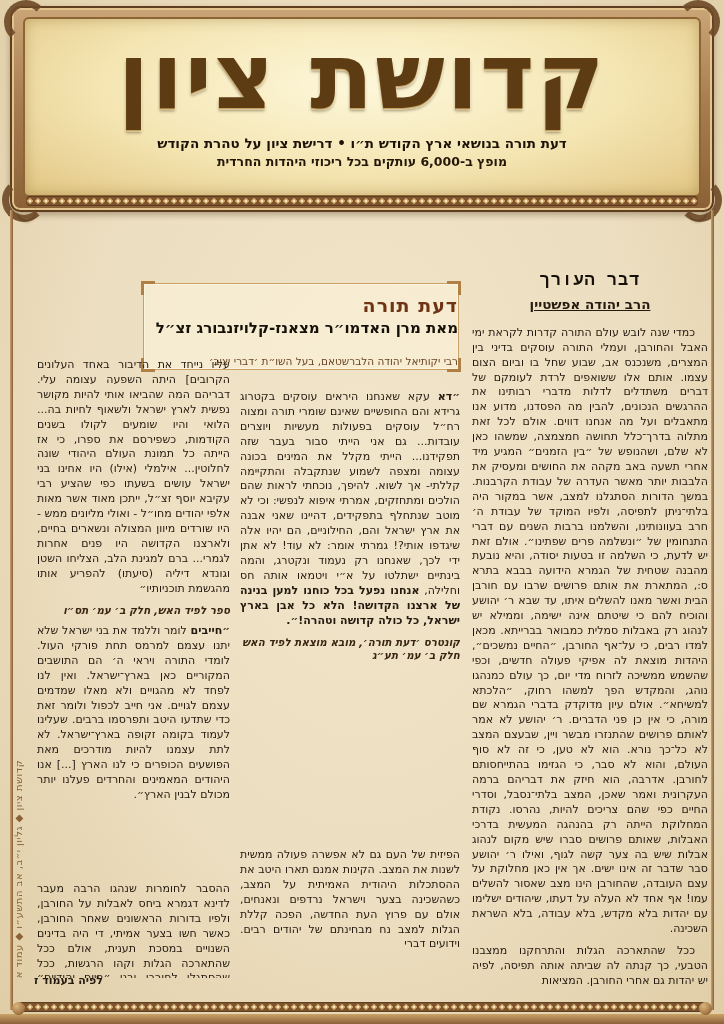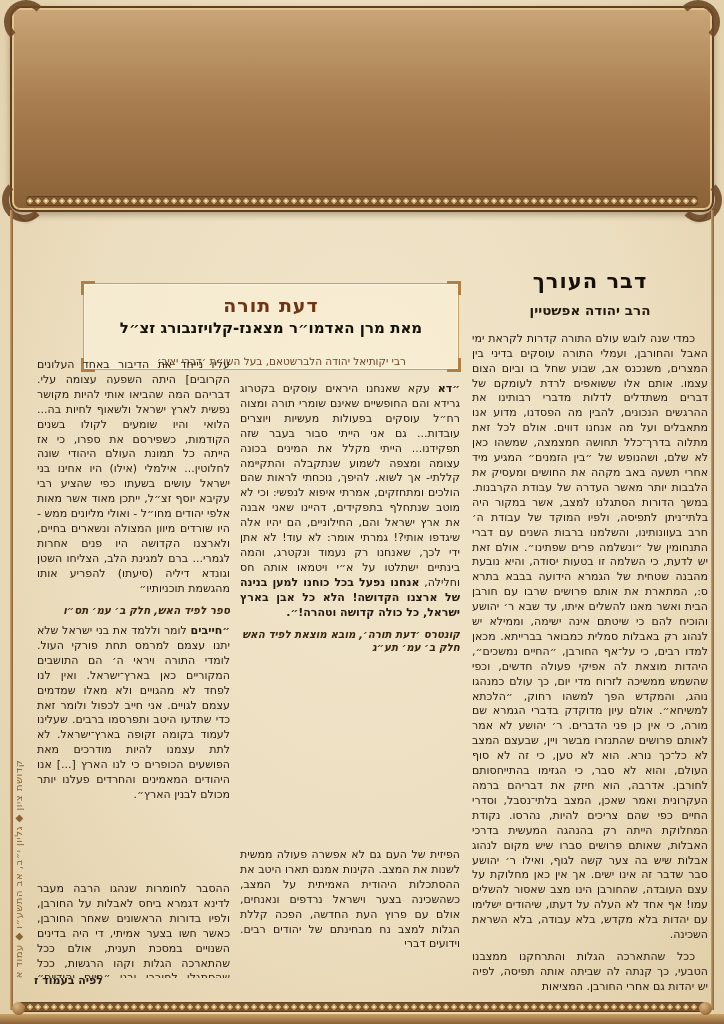--- a/index.html
+++ b/index.html
@@ -41,35 +41,35 @@
   
   .body{position:absolute;left:12px;right:12px;top:222px;bottom:16px;}
   .col{position:absolute;font-size:11px;line-height:14.9px;text-align:justify;overflow:hidden;}
   .col p{margin:0 0 7px 0;}
   .lead{font-weight:bold;}
   .boldtail{font-weight:bold;}
   .cite{font-style:italic;font-weight:bold;font-size:10.4px;line-height:13.5px;
         color:#3a2512;margin:2px 10px 9px 0;text-align:right;}
   .col-editor{right:4px;top:10px;width:236px;height:768px;}
   .editor-head{text-align:center;margin:42px 0 14px 0;}
-  .editor-title{font-size:21px;font-weight:bold;color:#17100a;letter-spacing:1px;}
-  .editor-author{font-size:13.5px;font-weight:bold;color:#241a10;margin-top:14px;}
+  .editor-title{font-size:17px;font-weight:bold;color:#17100a;letter-spacing:1px;font-family:Liberation Mono, monospace;}
+  .editor-author{font-size:13.5px;font-weight:bold;color:#241a10;margin-top:8px;text-decoration:underline;}
   .indent{text-indent:13px;}
-  .daas-box{position:absolute;right:253px;top:61px;width:376px;height:87px;box-sizing:border-box;
-            border:1px solid #c9a166;background:rgba(252,244,219,.6);text-align:center;
+  .daas-box{position:absolute;right:253px;top:61px;width:316px;height:87px;box-sizing:border-box;
+            border:1px solid #c9a166;background:rgba(252,244,219,.6);
             box-shadow:inset 0 0 0 1px rgba(255,250,230,.6);padding-top:10px;}
   .bx{position:absolute;width:11px;height:11px;}
   .bx.tl{left:-3px;top:-3px;border-top:3px solid #b07f43;border-left:3px solid #b07f43;}
   .bx.tr{right:-3px;top:-3px;border-top:3px solid #b07f43;border-right:3px solid #b07f43;}
   .bx.bl{left:-3px;bottom:-3px;border-bottom:3px solid #b07f43;border-left:3px solid #b07f43;}
   .bx.br{right:-3px;bottom:-3px;border-bottom:3px solid #b07f43;border-right:3px solid #b07f43;}
   .daas-title{display:block;font-size:19px;font-weight:bold;color:#6e3414;letter-spacing:1px;}
   .daas-sub{display:block;font-size:15px;font-weight:bold;color:#151008;margin-top:3px;}
   .daas-sub2{display:block;font-size:10.5px;color:#6b4424;margin-top:18px;padding-left:21px;}
-  .col-daas{right:252px;top:160px;width:220px;height:494px;}
+  .col-daas{right:252px;top:168px;width:220px;height:494px;}
   .col-cont{right:482px;top:136px;width:193px;height:502px;}
   .bottom-daas{right:252px;top:626px;width:220px;height:124px;}
   .bottom-cont{right:482px;top:660px;width:193px;height:96px;}
   .continued{position:absolute;left:22px;top:752px;font-size:11px;font-weight:bold;color:#241a10;}
   
   .sidebar{position:absolute;left:-119px;top:862px;width:278px;height:14px;
            transform:rotate(-90deg);text-align:center;direction:rtl;
            font-size:10px;color:#8a6335;letter-spacing:.5px;white-space:nowrap;}
   
   .footer-beads{position:absolute;left:18px;right:18px;bottom:12px;height:8px;border-radius:4px;
@@ -86,20 +86,25 @@
 </head>
 <body>
 
 <div class="page">
 
   <div class="masthead">
     <div class="curl tl"></div>
     <div class="curl tr"></div>
     <div class="curl bl"></div>
     <div class="curl br"></div>
+    <div class="masthead-panel">
+      <span class="newsletter-title">קדושת ציון</span>
+      <span class="masthead-sub1">דעת תורה בנושאי ארץ הקודש ת״ו • דרישת ציון על טהרת הקודש</span>
+      <span class="masthead-sub2">מופץ ב-6,000 עותקים בכל ריכוזי היהדות החרדית</span>
+    </div>
     <div class="beads"></div>
   </div>
   <div class="ball l"></div>
   <div class="ball r"></div>
 
   <div class="side-line left"></div>
   <div class="side-line right"></div>
 
   <div class="body">
 

